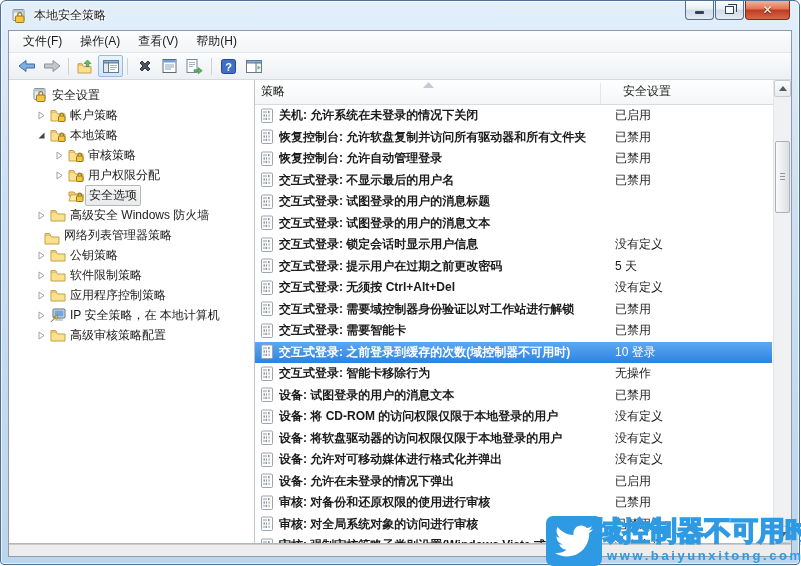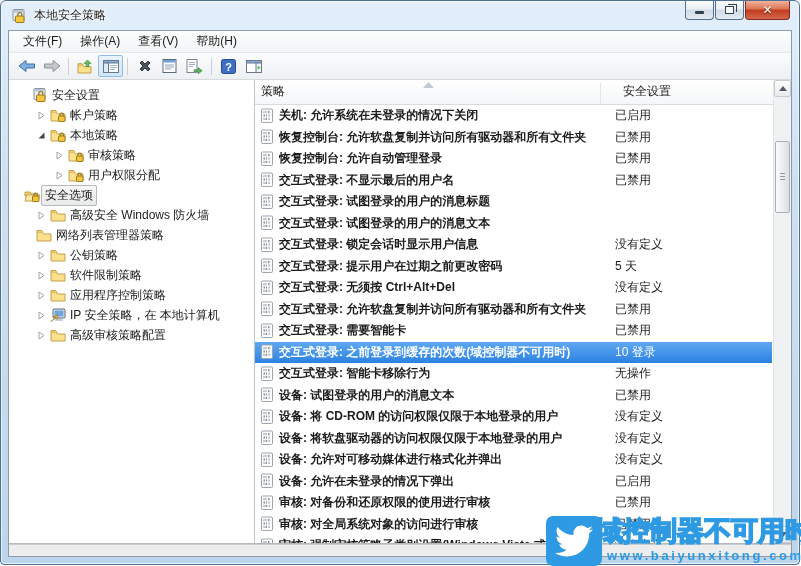--- a/index.html
+++ b/index.html
@@ -268,21 +268,21 @@
             <span class="icon tree-icon">
               <svg width="16" height="14" viewBox="0 0 16 14">
                 <path d="M1 4 h5 l1.5 2 H15 v7 H1 Z" fill="#fbe08e" stroke="#c6a04a"></path>
                 <path d="M1 4 V2.5 h4.5 l1.3 1.7" fill="#f3cf6f" stroke="#c6a04a"></path>
                 <rect x="8.5" y="8" width="6.5" height="5.5" rx="0.8" fill="#f5c53c" stroke="#96781e"></rect>
                 <path d="M10 8 v-1.2 a1.7 1.7 0 0 1 3.4 0 V8" fill="none" stroke="#96781e" stroke-width="1.2"></path>
               </svg>
             </span>
             <span class="tree-label">用户权限分配</span>
           </div>
-          <div class="tree-row selected" style="">
+          <div class="tree-row selected" style="padding-left: 44px;">
             <span class="tree-expander"></span>
             <span class="icon tree-icon">
               <svg width="16" height="14" viewBox="0 0 16 14">
                 <path d="M1 4 h5 l1.5 2 H14 v2 H1 Z" fill="#f3cf6f" stroke="#c6a04a"></path>
                 <path d="M1 13 L2.8 6.8 H15.5 L13.8 13 Z" fill="#fdeaa8" stroke="#c6a04a"></path>
                 <rect x="8.5" y="8" width="6.5" height="5.5" rx="0.8" fill="#f5c53c" stroke="#96781e"></rect>
                 <path d="M10 8 v-1.2 a1.7 1.7 0 0 1 3.4 0 V8" fill="none" stroke="#96781e" stroke-width="1.2"></path>
               </svg>
             </span>
             <span class="tree-label">安全选项</span>
@@ -294,21 +294,21 @@
               </svg>
             </span>
             <span class="icon tree-icon">
               <svg width="16" height="14" viewBox="0 0 16 14">
                 <path d="M1 4 h5 l1.5 2 H15 v7 H1 Z" fill="#fbe08e" stroke="#c6a04a"></path>
                 <path d="M1 4 V2.5 h4.5 l1.3 1.7" fill="#f3cf6f" stroke="#c6a04a"></path>
               </svg>
             </span>
             <span class="tree-label">高级安全 Windows 防火墙</span>
           </div>
-          <div class="tree-row" style="padding-left: 12px;">
+          <div class="tree-row" style="padding-left: 20px; align-items: flex-end;">
             <span class="tree-expander"></span>
             <span class="icon tree-icon">
               <svg width="16" height="14" viewBox="0 0 16 14">
                 <path d="M1 4 h5 l1.5 2 H15 v7 H1 Z" fill="#fbe08e" stroke="#c6a04a"></path>
                 <path d="M1 4 V2.5 h4.5 l1.3 1.7" fill="#f3cf6f" stroke="#c6a04a"></path>
               </svg>
             </span>
             <span class="tree-label">网络列表管理器策略</span>
           </div>
           <div class="tree-row" style="padding-left: 26px;">
@@ -586,21 +586,21 @@
                     <rect x="9" y="3" width="1.6" height="2.2"></rect>
                     <rect x="4.5" y="6.4" width="1.6" height="2.2"></rect>
                     <rect x="7" y="6.4" width="1" height="2.2"></rect>
                     <rect x="9.6" y="6.4" width="1" height="2.2"></rect>
                     <rect x="4.5" y="9.8" width="1" height="2.2"></rect>
                     <rect x="6.5" y="9.8" width="1.6" height="2.2"></rect>
                     <rect x="9.6" y="9.8" width="1" height="2.2"></rect>
                   </g>
                 </svg>
               </span>
-              <span class="pol">交互式登录: 允许软盘复制并访问所有驱动器和所有文件夹</span>
+              <span class="pol">交互式登录: 需要域控制器身份验证以对工作站进行解锁</span>
               <span class="set">已禁用</span>
             </div>
             <div class="lrow">
               <span class="icon picon">
                 <svg width="16" height="16" viewBox="0 0 16 16">
                   <rect x="2.5" y="1" width="11" height="13.5" rx="1" fill="#fdfdfd" stroke="#9aa5af"></rect>
                   <g fill="#8e99a3">
                     <rect x="4.5" y="3" width="1" height="2.2"></rect>
                     <rect x="6.5" y="3" width="1" height="2.2"></rect>
                     <rect x="9" y="3" width="1.6" height="2.2"></rect>

